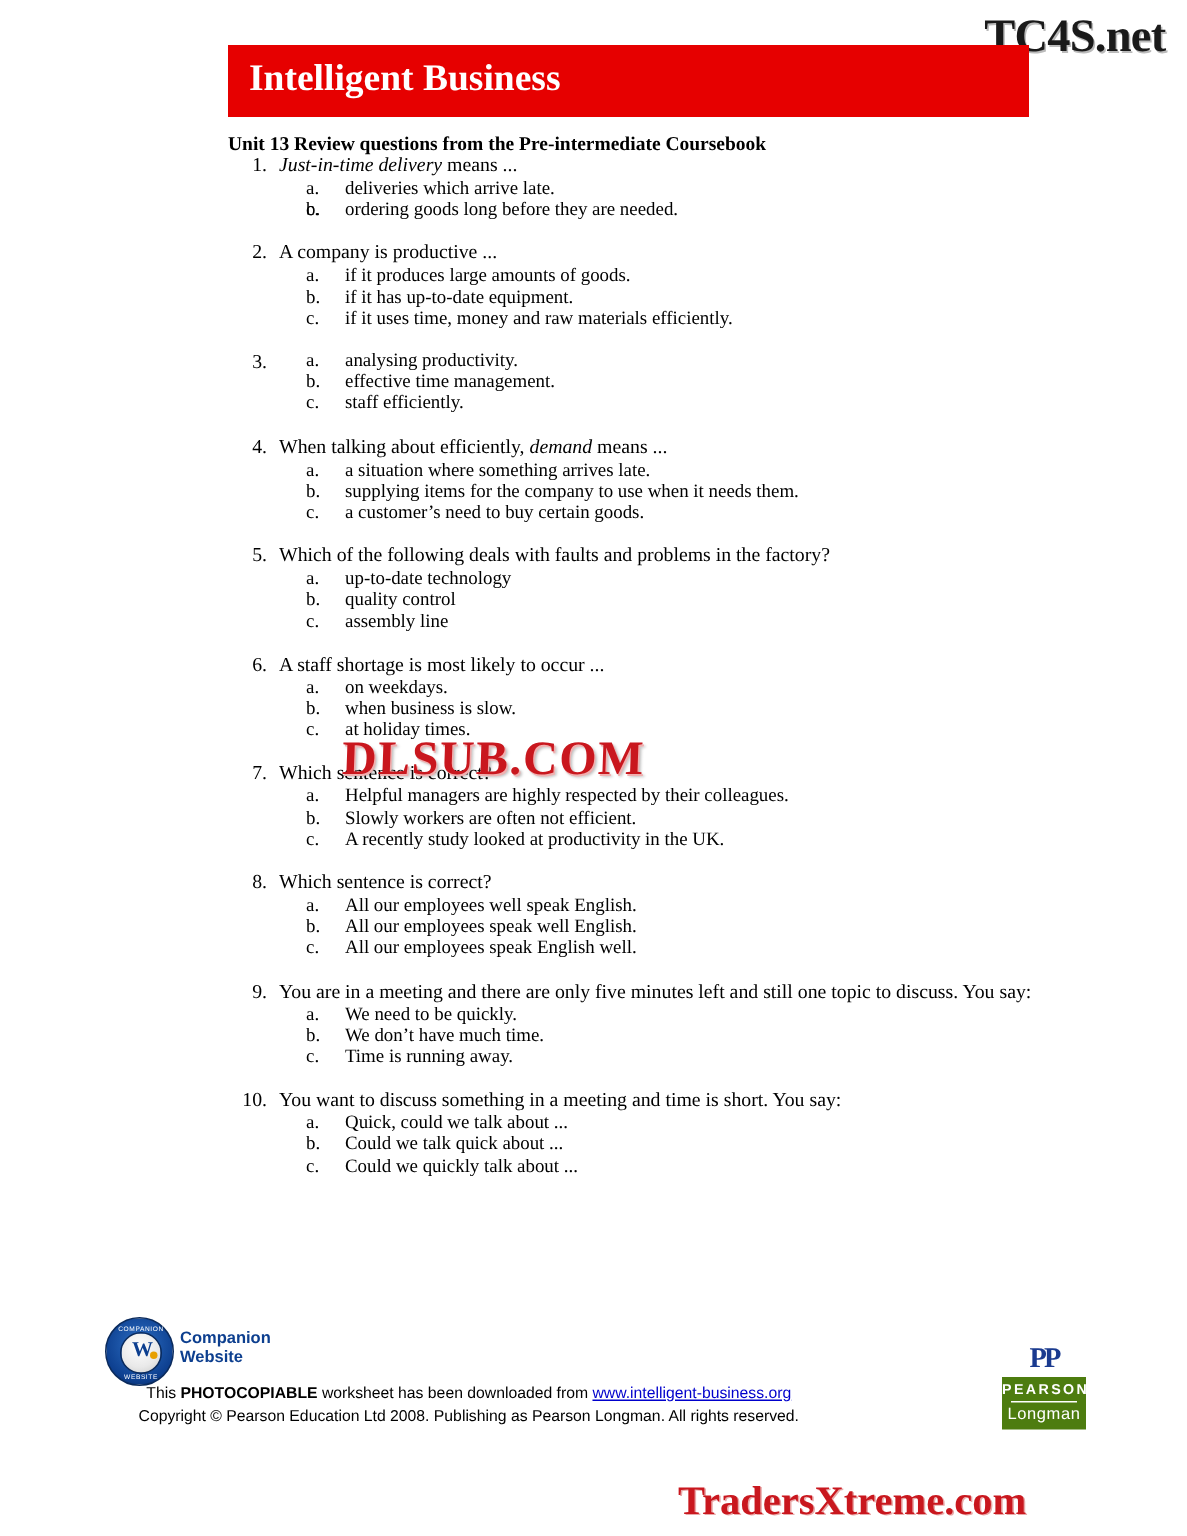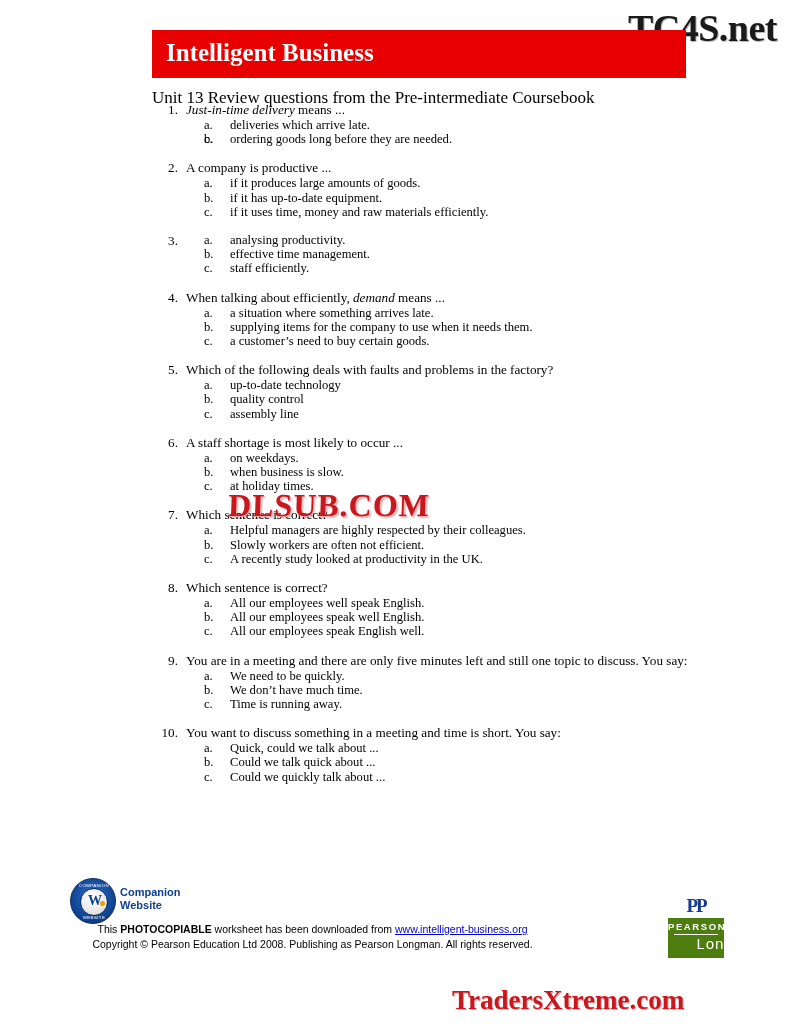--- a/index.html
+++ b/index.html
@@ -14,21 +14,21 @@
     color: #000;
     overflow: hidden;
   }
 
   
   .wm-tc4s {
     position: absolute;
     top: 6px; right: 14px;
     font-family: "Liberation Serif", serif;
     font-weight: bold;
-    font-size: 38px;
+    font-size: 31px;
     color: #1a1a1a;
     text-shadow: 1px 1px 0 #bbb;
     letter-spacing: -0.5px;
   }
   .wm-dlsub {
     position: absolute;
     left: 228px; top: 487px;
     font-family: "Liberation Serif", serif;
     font-weight: bold;
     font-size: 32px;
@@ -65,22 +65,22 @@
 
   
   .sheet {
     position: absolute;
     left: 0; top: 0;
     width: 791px; height: 1024px;
   }
   .unit-title {
     position: absolute;
     left: 152px; top: 88px;
-    font-size: 17px;
-    font-weight: normal;
+    font-size: 13px;
+    font-weight: bold;
   }
   .qlist {
     position: absolute;
     left: 152px; top: 102px;
     width: 600px;
   }
   .question {
     position: relative;
     margin-bottom: 14px;
   }
@@ -205,25 +205,24 @@
     font-weight: bold;
     letter-spacing: 1.6px;
     display: block;
   }
   .pearson-rule {
     height: 1px;
     background: #ffffff;
     margin: 2px 6px;
   }
   .pearson-box .p2 {
-    font-family: Liberation Mono, monospace;
-    font-size: 15px;
+    font-family: Liberation Sans, sans-serif;
+    font-size: 11px;
     letter-spacing: .4px;
     display: block;
-    margin-left: 28px;
   }
 
   .footer-text {
     position: absolute;
     left: 0; top: 922px;
     width: 625px;
     text-align: center;
     font-family: "Liberation Sans", sans-serif;
     font-size: 10.5px;
     color: #000;

